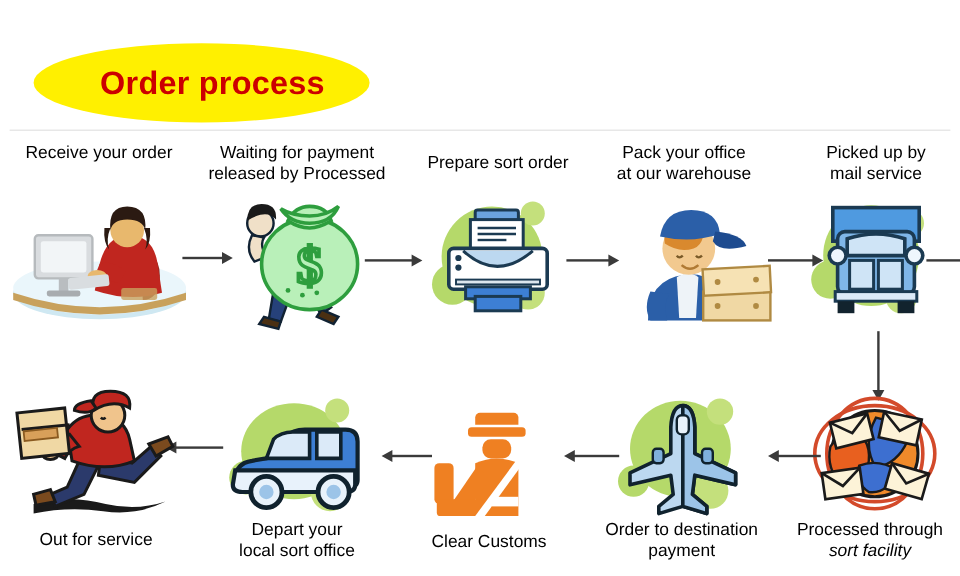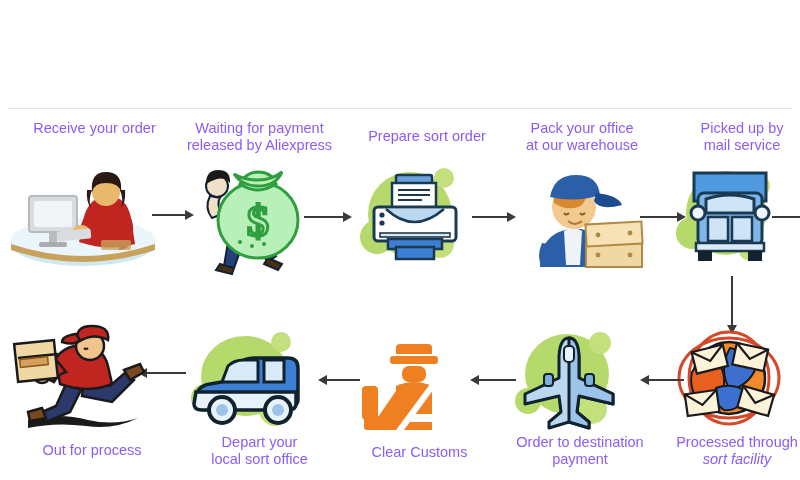--- a/index.html
+++ b/index.html
@@ -29,23 +29,23 @@
     box-sizing:border-box;
   }
   .divider{
     position:absolute;left:8px;top:108px;width:784px;height:1px;
     background:#e2e2e2;
   }
 
   
   .cell{position:absolute;}
   .cell .lbl{
-    position:absolute;left:12px;width:100%;
+    position:absolute;left:0;width:100%;
     text-align:center;
-    font-size:14.5px;line-height:17px;color:#8b5cf6;
+    font-size:14.5px;line-height:17px;color:#000000;
     font-family:"Liberation Sans", sans-serif;
   }
 
   
   .blob{position:absolute;left:50%;top:50%;transform:translate(-50%,-50%);}
   .blob .b1{position:absolute;background:#b5d96a;border-radius:50%;}
   .blob .b2{position:absolute;background:#c4e07c;border-radius:50%;}
   .blob .b3{position:absolute;background:#b5d96a;border-radius:50%;}
 
   
@@ -61,28 +61,32 @@
     border-left:5px solid transparent;border-right:5px solid transparent;
     border-top:9px solid #3a3a3a;}
 
   svg{display:block;overflow:visible;}
 </style>
 </head>
 <body>
 
 <div id="canvas">
 
+  <div class="title-wrap">
+    <div class="title-ellipse"></div>
+    <div class="title-text">Order process</div>
+  </div>
   <div class="divider"></div>
 
   <div class="cell" style="left:0px;top:120px;width:165px;">
     <div class="lbl">Receive your order</div>
   </div>
   <div class="cell" style="left:160px;top:120px;width:175px;">
     <div class="lbl" style="top:0;">Waiting for payment</div>
-    <div class="lbl" style="top:17px;">released by Aliexpress</div>
+    <div class="lbl" style="top:17px;">released by Processed</div>
   </div>
   <div class="cell" style="left:335px;top:128px;width:160px;">
     <div class="lbl">Prepare sort order</div>
   </div>
   <div class="cell" style="left:490px;top:120px;width:160px;">
     <div class="lbl" style="top:0;">Pack your office</div>
     <div class="lbl" style="top:17px;">at our warehouse</div>
   </div>
   <div class="cell" style="left:655px;top:120px;width:150px;">
     <div class="lbl" style="top:0;">Picked up by</div>
@@ -382,21 +386,21 @@
 
       <g stroke="#1a1a1a" stroke-width="2.5">
         <rect x="10" y="18" width="40" height="38" fill="#f0d8a4" transform="rotate(-6 30 37)"></rect>
         <path d="M12 34 l40 -4" fill="none"></path>
       </g>
       <rect x="14" y="34" width="28" height="8" fill="#d8a05a" stroke="#8a5a20" stroke-width="1.5" transform="rotate(-6 28 38)"></rect>
     </svg>
   </div>
 
   <div class="cell" style="left:0px;top:442px;width:160px;">
-    <div class="lbl">Out for process</div>
+    <div class="lbl">Out for service</div>
   </div>
   <div class="cell" style="left:175px;top:434px;width:145px;">
     <div class="lbl" style="top:0;">Depart your</div>
     <div class="lbl" style="top:17px;">local sort office</div>
   </div>
   <div class="cell" style="left:340px;top:444px;width:135px;">
     <div class="lbl">Clear Customs</div>
   </div>
   <div class="cell" style="left:483px;top:434px;width:170px;">
     <div class="lbl" style="top:0;">Order to destination</div>

